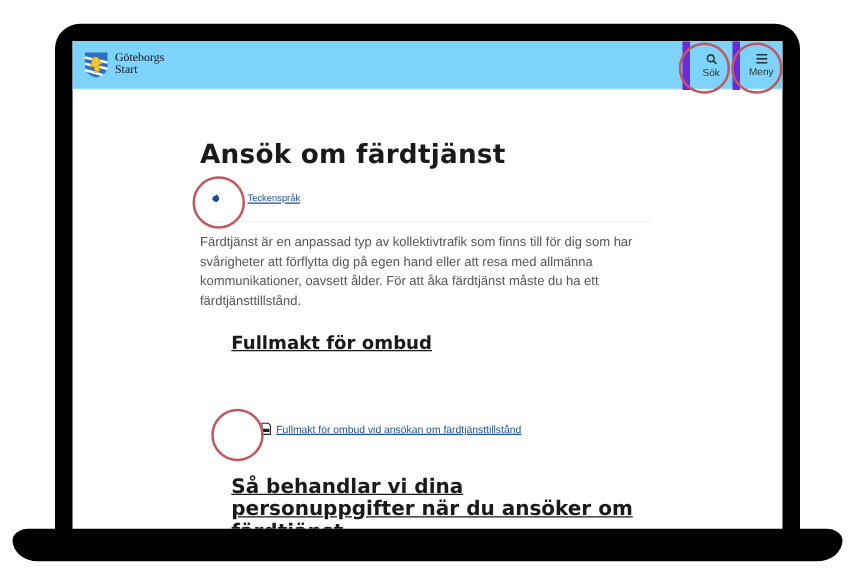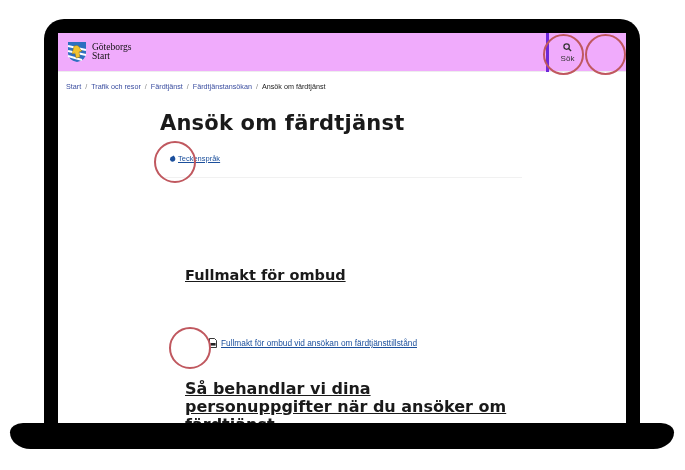--- a/index.html
+++ b/index.html
@@ -15,32 +15,32 @@
     background: #fff; overflow: hidden;
   }
   .laptop-base {
     position: absolute; left: 10px; top: 423px; width: 664px; height: 26px;
     background: #000; border-radius: 14px 14px 22px 22px / 10px 10px 18px 18px;
   }
 
   
   .site-header {
     position: absolute; left: 0; top: 0; width: 568px; height: 39px;
-    border-bottom: 1px solid #ededed; background: #f0abfc;
+    border-bottom: 1px solid #ededed; background: #7dd3fc;
   }
   .logo { position: absolute; left: 9px; top: 8px; display: flex; align-items: center; }
   .logo-mark { width: 20px; height: 22px; display: block; }
   .logo-text {
     margin-left: 5px; font-family: "Liberation Serif", "DejaVu Serif", serif;
     font-size: 9.5px; line-height: 9.5px; color: #111;
   }
   .hdr-btn {
     position: absolute; top: 0; height: 39px; width: 40px;
     display: flex; flex-direction: column; align-items: center; justify-content: center;
-    font-size: 8px; color: #333; border-left: 3px solid #6d28d9;
+    font-size: 8px; color: #333; border-left: 6px solid #6d28d9;
   }
   .hdr-btn svg { margin-bottom: 2px; }
   .btn-search { left: 488px; }
   .btn-menu { left: 528px; }
 
   
   .breadcrumb {
     position: absolute; left: 8px; top: 49px; font-size: 7.2px; color: #555;
     white-space: nowrap;
   }
@@ -48,21 +48,21 @@
   .breadcrumb .sep { color: #888; margin: 0 4px; }
   .breadcrumb .current { color: #222; }
 
   
   .page-title {
     position: absolute; left: 102px; top: 78px; font-size: 21px; font-weight: 700;
     color: #1a1a1a; letter-spacing: 0.2px; font-family: "DejaVu Sans", sans-serif;
   }
   .sign-link {
     position: absolute; left: 111px; top: 121px; font-size: 7.5px; color: #1b4f9c;
-    display: flex; align-items: center;
+    display: flex; align-items: center; gap: 20px;
   }
   .sign-link .txt { text-decoration: underline; }
   .sign-link svg { margin-right: 2px; }
   .divider {
     position: absolute; left: 102px; top: 144px; width: 362px; height: 1px; background: #f1f1f1;
   }
   .intro {
     position: absolute; left: 102px; top: 154px; width: 370px; font-size: 10.4px;
     line-height: 15.5px; color: #555;
   }
@@ -112,37 +112,43 @@
         <div>Start</div>
       </div>
     </div>
     <div class="hdr-btn btn-search">
       <svg width="9" height="9" viewBox="0 0 10 10">
         <circle cx="4" cy="4" r="3" fill="none" stroke="#333" stroke-width="1.4"></circle>
         <path d="M6.2 6.2 L9 9" stroke="#333" stroke-width="1.5"></path>
       </svg>
       <span>Sök</span>
     </div>
+    <div class="hdr-btn btn-menu">
+      <svg width="9" height="8" viewBox="0 0 9 8">
+        <rect x="0" y="0" width="9" height="1.4" fill="#333"></rect>
+        <rect x="0" y="3.3" width="9" height="1.4" fill="#333"></rect>
+        <rect x="0" y="6.6" width="9" height="1.4" fill="#333"></rect>
+      </svg>
+      <span>Meny</span>
+    </div>
   </header>
 
-  <nav class="breadcrumb">
-    <a>Start</a><span class="sep">/</span><a>Trafik och resor</a><span class="sep">/</span><a>Färdtjänst</a><span class="sep">/</span><a>Färdtjänstansökan</a><span class="sep">/</span><span class="current">Ansök om färdtjänst</span>
-  </nav>
 
   <h1 class="page-title">Ansök om färdtjänst</h1>
 
   <a class="sign-link">
     <svg width="7" height="7" viewBox="0 0 8 8">
       <path d="M1 5 Q1 2 4 1.5 L5 0.5 L6 1.5 L7 3 Q8 6 5 7.5 Q2 8 1 5 Z" fill="#1b4f9c"></path>
     </svg>
     <span class="txt">Teckenspråk</span>
   </a>
 
   <div class="divider"></div>
 
+  <p class="intro">Färdtjänst är en anpassad typ av kollektivtrafik som finns till för dig som har svårigheter att förflytta dig på egen hand eller att resa med allmänna kommunikationer, oavsett ålder. För att åka färdtjänst måste du ha ett färdtjänsttillstånd.</p>
 
   <h2 class="h2 h2-fullmakt">Fullmakt för ombud</h2>
   <a class="pdf-link">
     <svg width="8" height="10" viewBox="0 0 8 10">
       <path d="M0.5 0.5 H5.5 L7.5 2.5 V9.5 H0.5 Z" fill="#fff" stroke="#222" stroke-width="0.9"></path>
       <rect x="1.4" y="5" width="5.2" height="2.6" fill="#222"></rect>
     </svg>
     <span class="txt">Fullmakt för ombud vid ansökan om färdtjänsttillstånd</span>
   </a>
 

